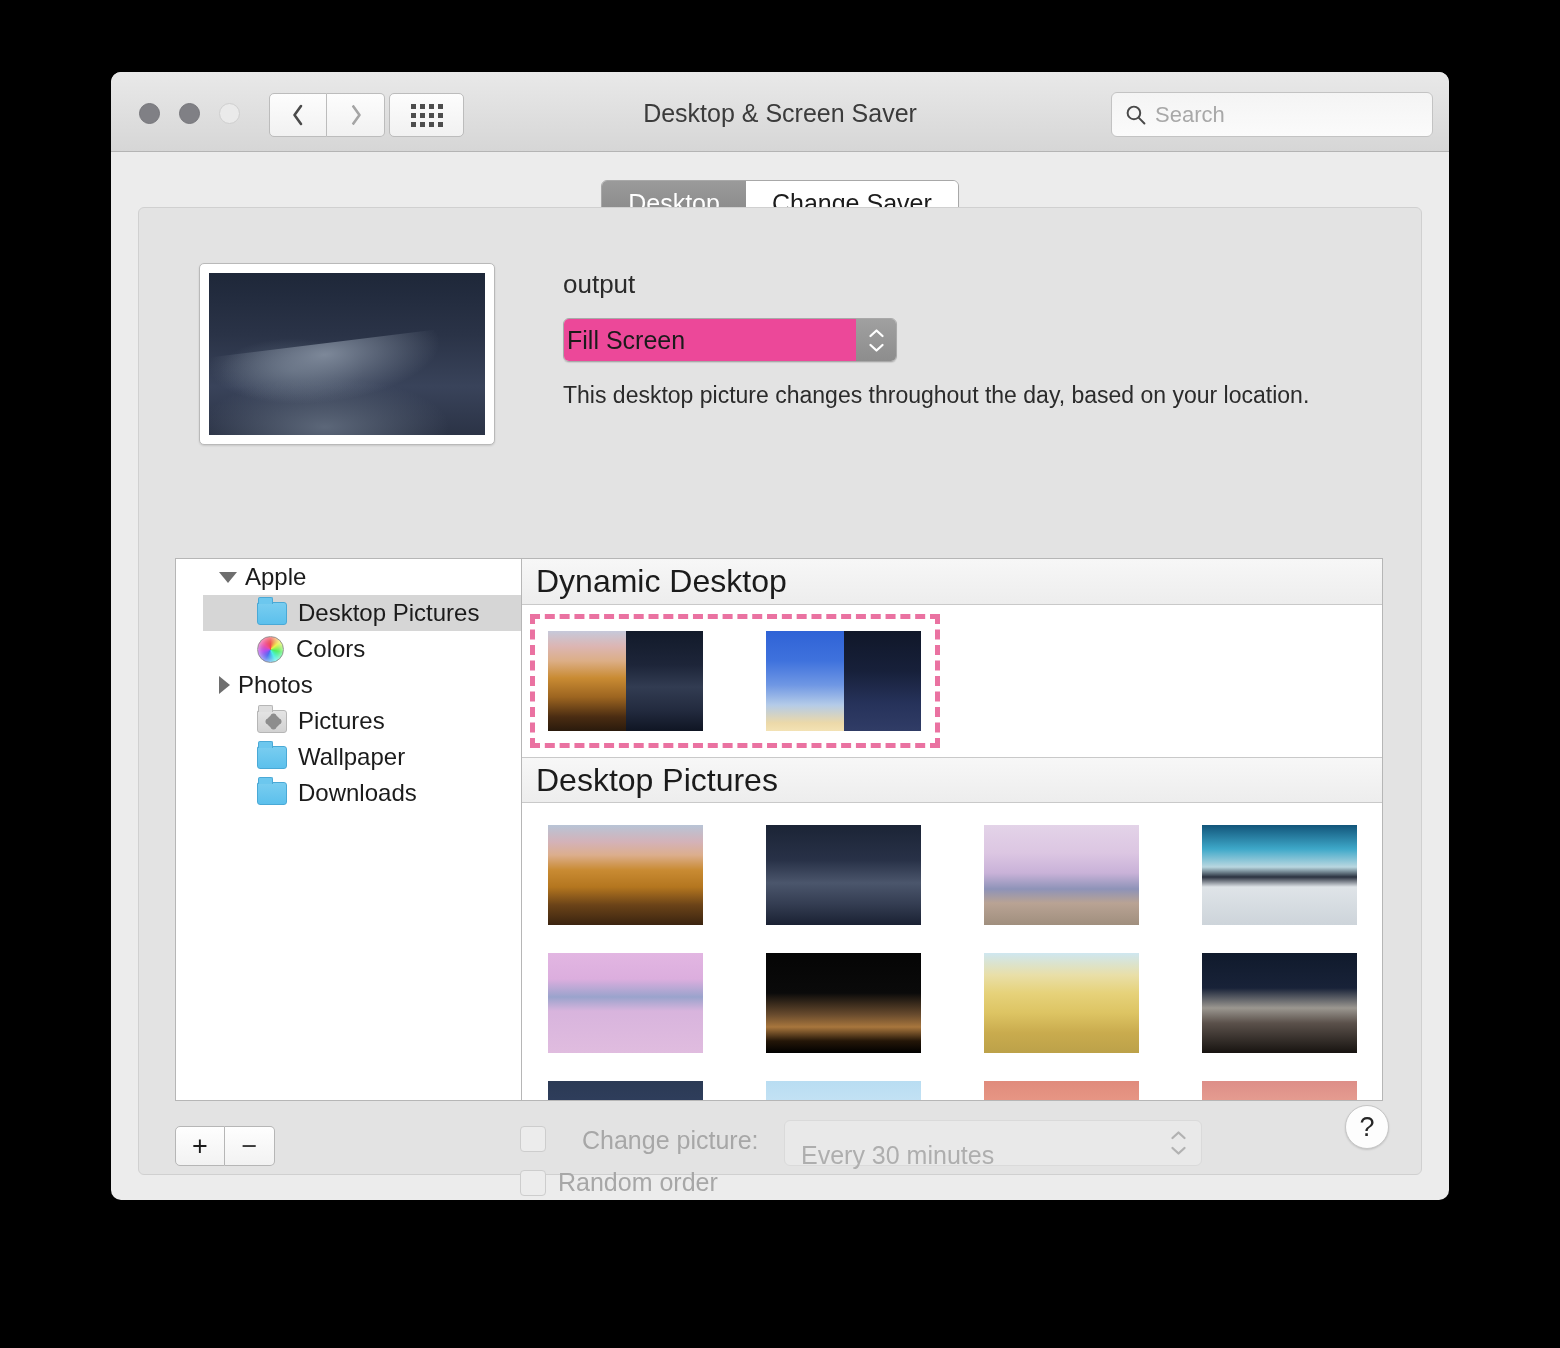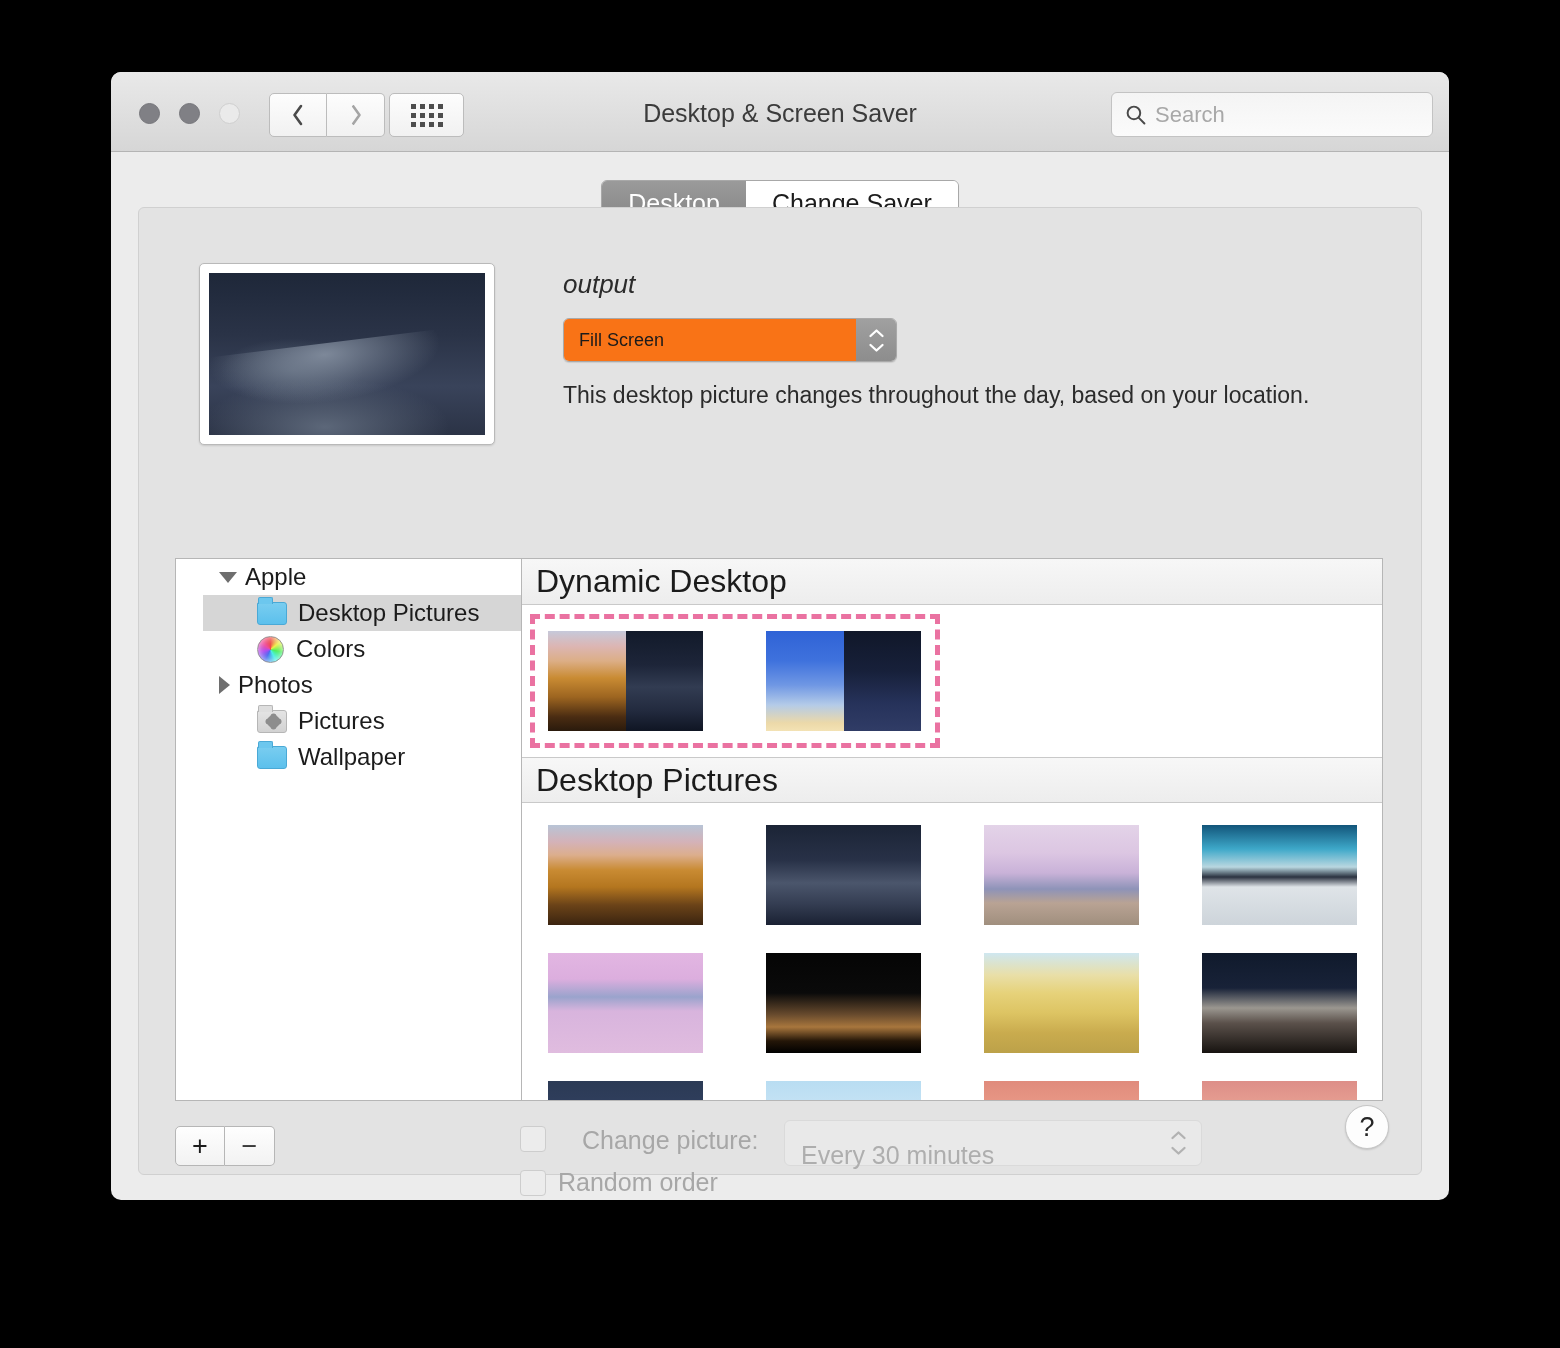--- a/index.html
+++ b/index.html
@@ -110,32 +110,32 @@
       linear-gradient(to bottom, #1e2739 0%, #2a3347 38%, #39435a 70%, #2b3346 100%);
       position: relative; overflow: hidden;
   }
   .preview-img::after {
     content: ""; position: absolute; left: -10%; top: 42%; width: 120%; height: 70%;
     background: radial-gradient(ellipse 50% 60% at 45% 10%, #7d8899 0%, #38415400 70%);
     transform: rotate(-7deg);
   }
 
   .preview-right { margin-left: 68px; padding-top: 6px; }
-  .out-label { font-size: 26px; color: #2b2b2b; font-style: italic; }
+  .out-label { font-size: 26px; color: #2b2b2b; }
 
   .popup {
     margin-top: 18px;
     width: 334px; height: 44px;
     display: flex; align-items: stretch;
     border: 1px solid #a9a9a9; border-radius: 6px; overflow: hidden;
     box-shadow: 0 1px 1px rgba(0,0,0,0.10);
   }
   .popup .value {
-    flex: 1; background: #f97316; display: flex; align-items: center;
-    padding-left: 15px; font-size: 18px; color: #1b1b1b;
+    flex: 1; background: #ec4899; display: flex; align-items: center;
+    padding-left: 3px; font-size: 25px; color: #1b1b1b;
   }
   .popup .stepper {
     width: 40px; background: linear-gradient(to bottom, #a0a0a0, #8d8d8d);
     display: flex; flex-direction: column; align-items: center; justify-content: center; gap: 3px;
   }
   .stepper svg { width: 17px; height: 11px; }
   .stepper svg path { fill: none; stroke: #fff; stroke-width: 2.3; stroke-linecap: round; stroke-linejoin: round; }
 
   .desc { margin-top: 20px; font-size: 23px; color: #2b2b2b; }
 
@@ -373,20 +373,24 @@
         <div class="srow">
           <span class="folder gray indent">
               <i class="gear"></i>
             </span>
           <span>Pictures</span>
         </div>
         <div class="srow">
           <span class="folder blue indent"></span>
           <span>Wallpaper</span>
         </div>
+        <div class="srow">
+          <span class="folder blue indent"></span>
+          <span>Downloads</span>
+        </div>
       </div>
 
       <div class="gridpane">
 
         <div class="sec-header">Dynamic Desktop</div>
 
         <div class="dyn-wrap">
           <div class="dyn-row">
             <div class="dyn-thumb">
               <div class="dyn-half w-dyn-day"></div>

